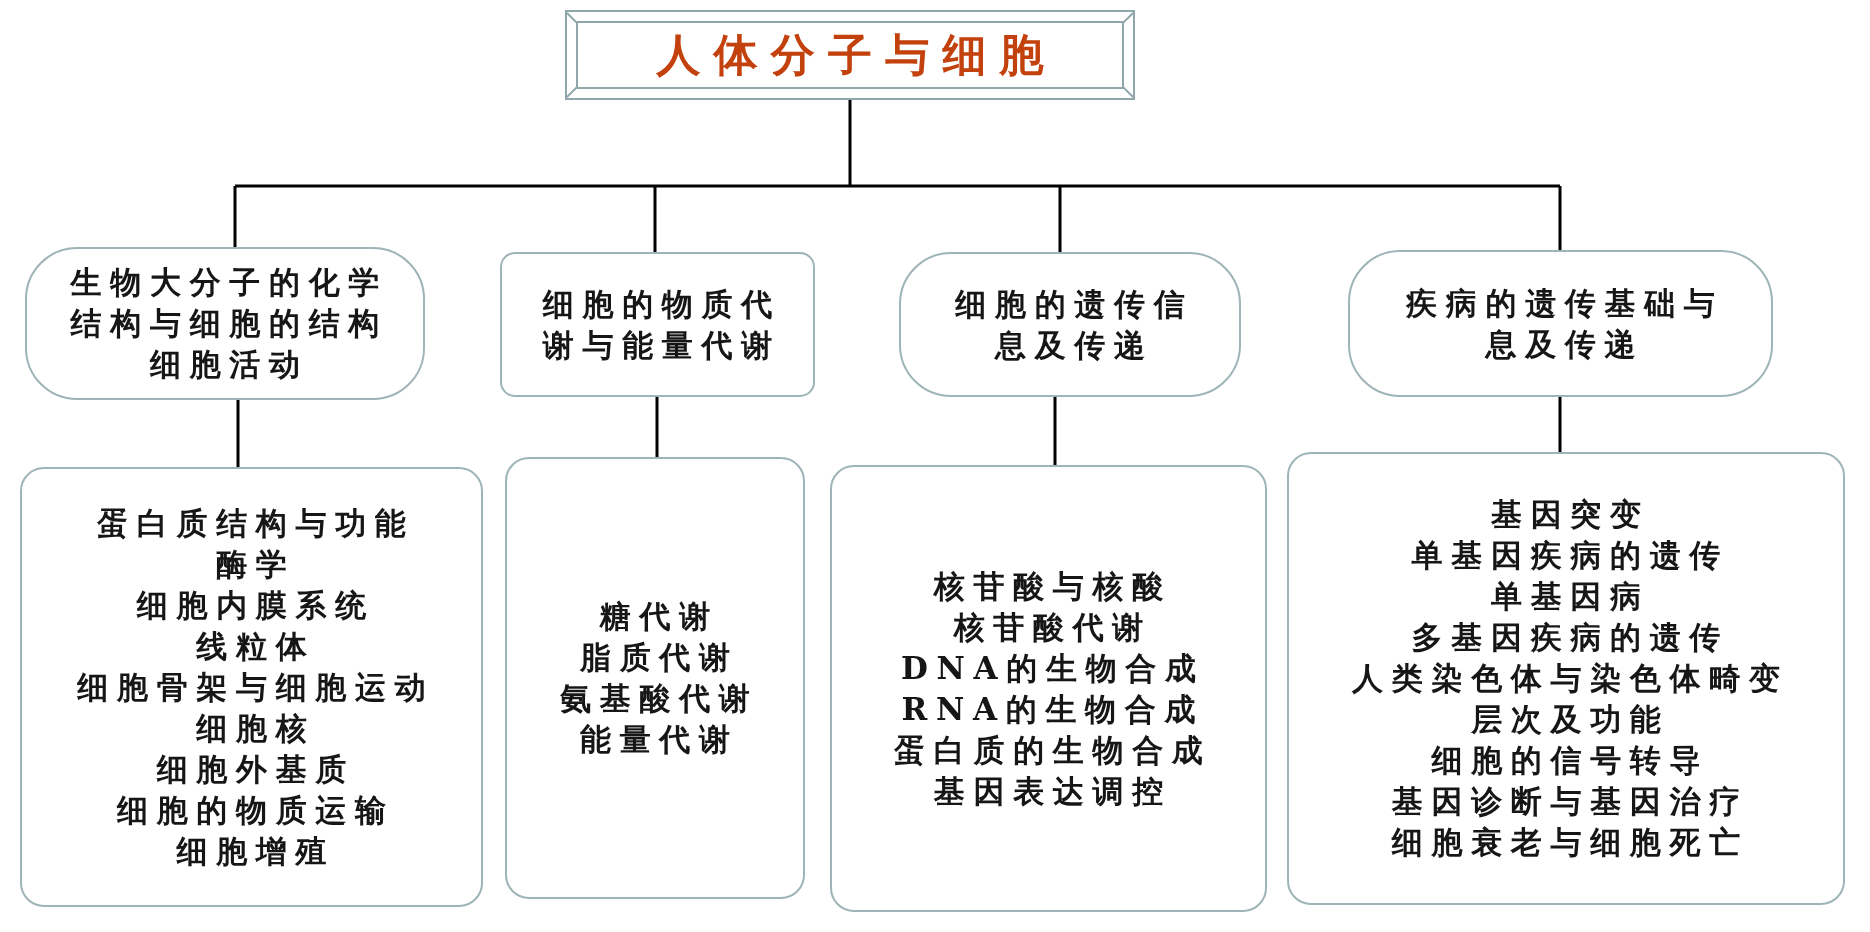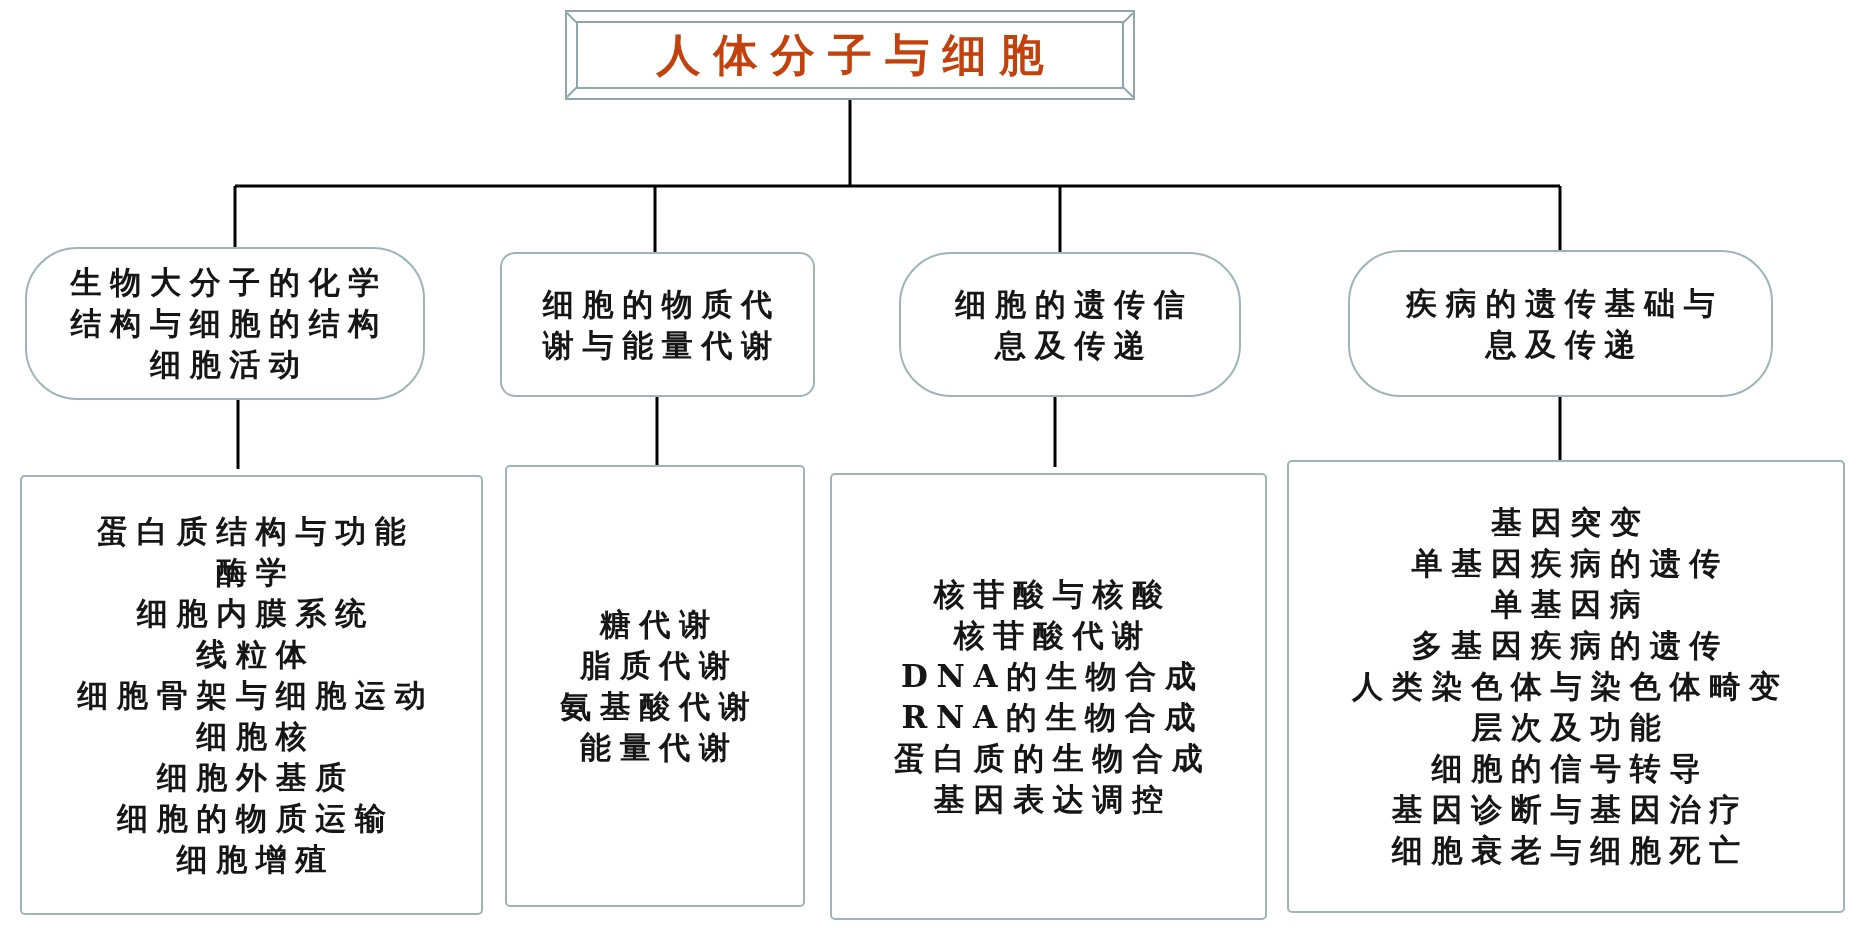--- a/index.html
+++ b/index.html
@@ -64,21 +64,21 @@
     border: 2.5px solid #9eb4b7;
     background: #ffffff;
     display: flex;
     flex-direction: column;
     align-items: center;
     justify-content: center;
     text-align: center;
     z-index: 2;
   }
   .branch { border-radius: 52px; }
-  .topics { border-radius: 5px; margin-top: 8px; }
+  .topics { border-radius: 24px; }
   .node .tline {
     font-weight: bold;
     font-size: 31px;
     line-height: 41px;
     color: #161616;
     letter-spacing: 0.28em;
     margin-right: -0.28em;
     white-space: nowrap;
   }
   

